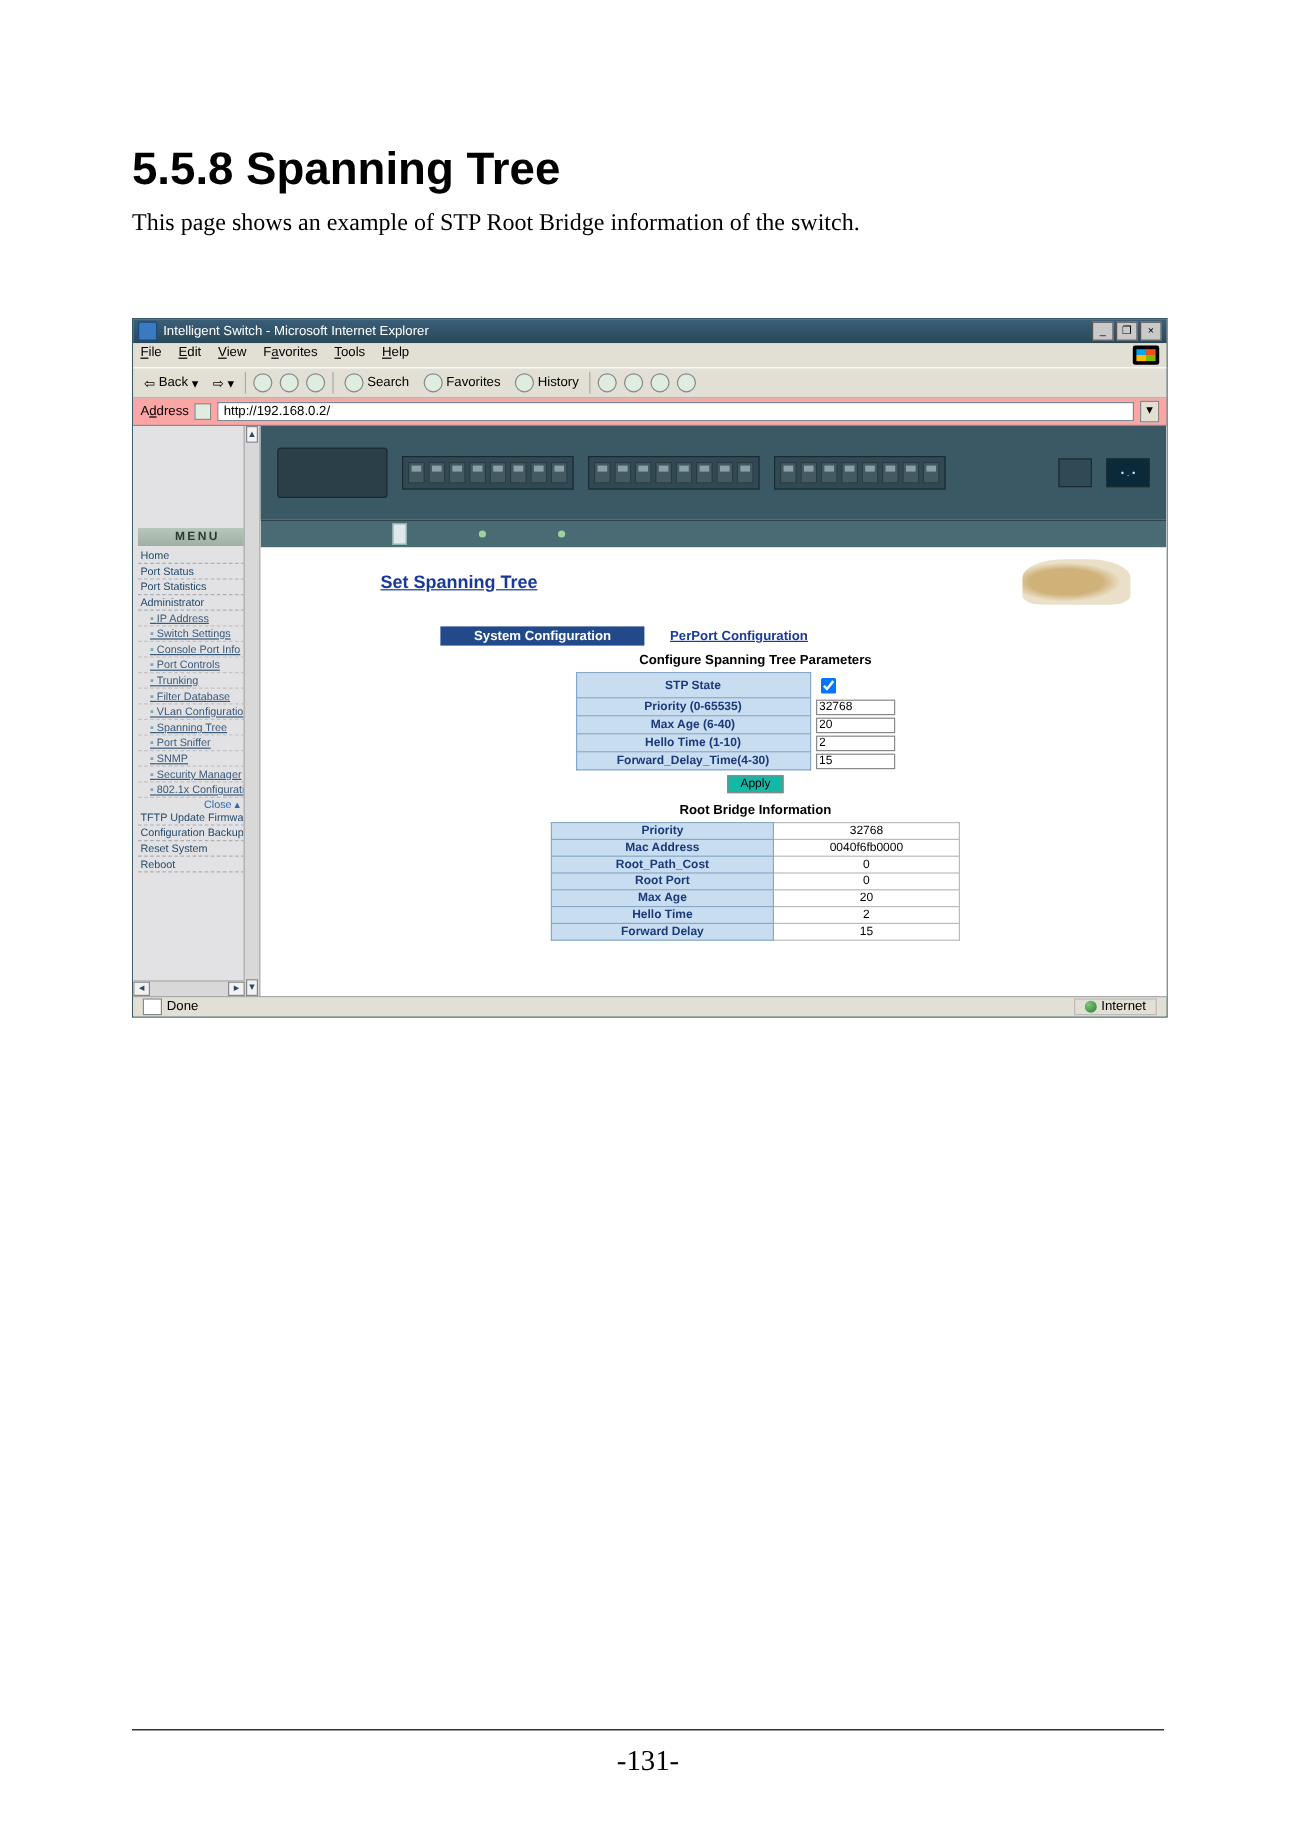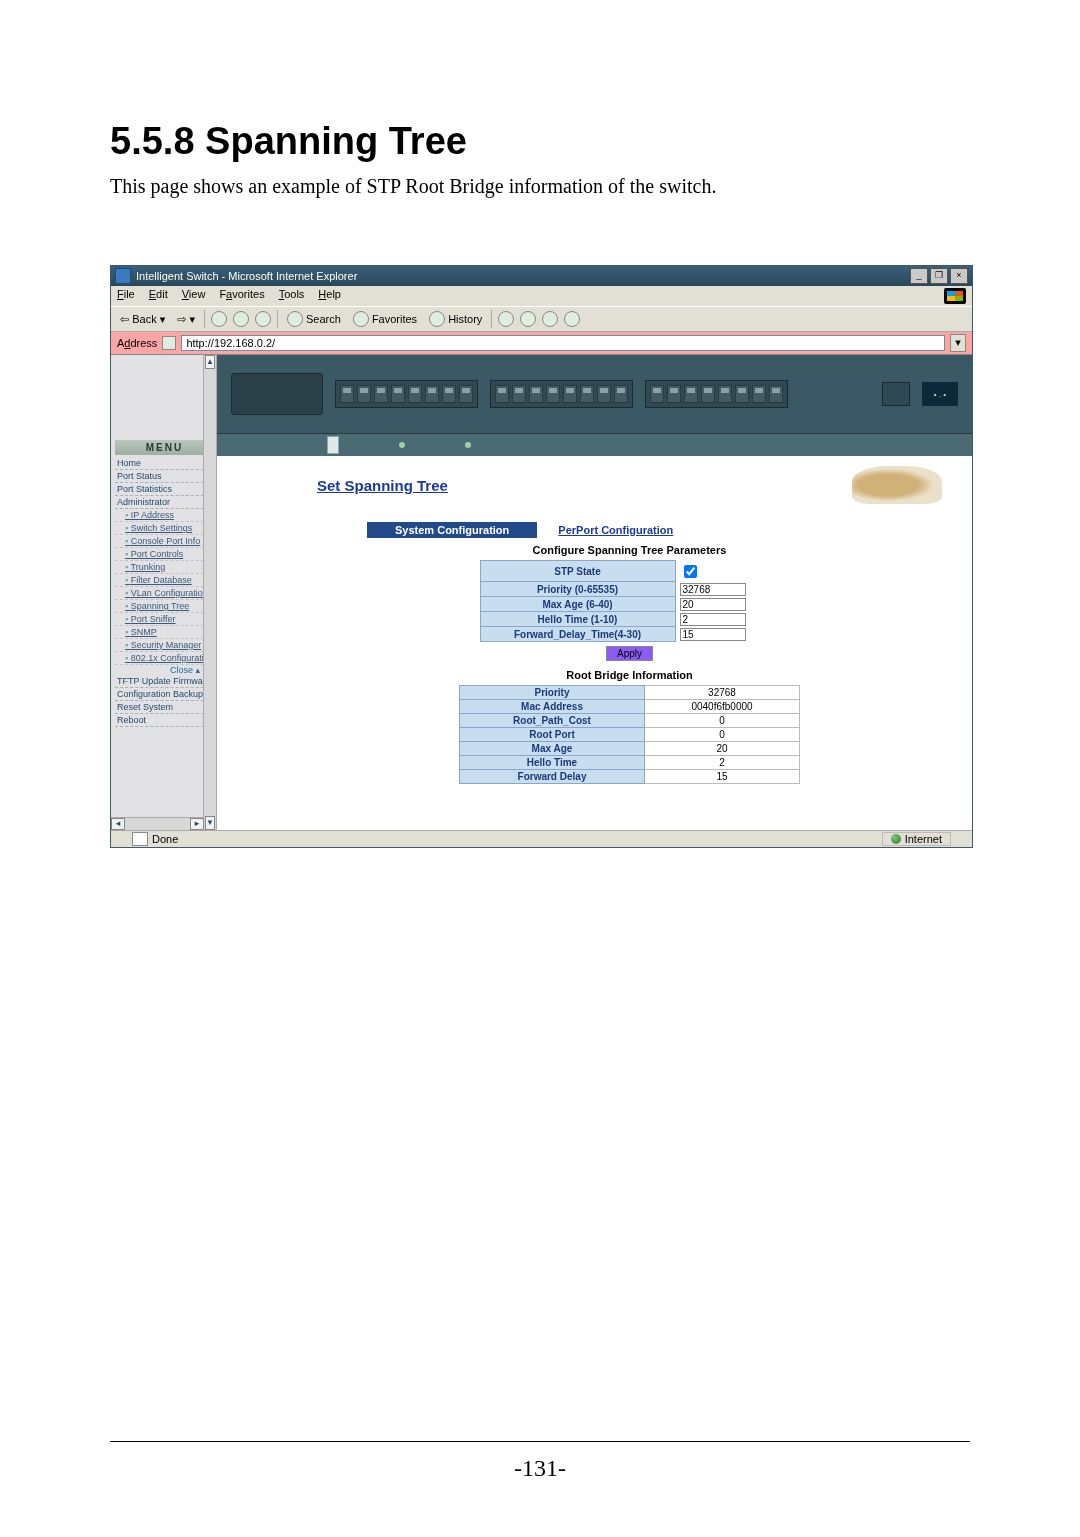--- a/index.html
+++ b/index.html
@@ -60,26 +60,26 @@
   .pgtitle{color:#1a3a9a;font-weight:bold;text-decoration:underline;font-size:15px;font-family:Arial;}
   .eagle{margin-left:auto;width:90px;height:38px;background:radial-gradient(ellipse at 40% 50%,#cba96a 0 40%,#e8dcc2 60% 100%);border-radius:40% 40% 20% 20%;opacity:.9;}
   .tabs{margin:18px 0 6px 50px;font-size:11px;}
   .tab-a{background:#224a8a;color:#fff;font-weight:bold;padding:2px 28px;display:inline-block;}
   .tab-b{color:#1a3a9a;text-decoration:underline;font-weight:bold;padding:2px 18px;display:inline-block;}
   .secthdr{text-align:center;font-weight:bold;font-size:11px;margin:4px 0;}
   table.params{margin:0 auto;border-collapse:collapse;font-size:10px;}
   table.params td.lab{background:#c9ddf0;border:1px solid #88a8c8;color:#1a3a7a;font-weight:bold;text-align:center;padding:1px 12px;width:170px;}
   table.params td.val{padding:1px 4px;width:95px;}
   table.params input[type=text]{width:60px;font-size:10px;border:1px solid #888;padding:0 2px;}
-  .applybtn{display:block;margin:4px auto 8px;font-size:10px;padding:1px 10px;background:#8b5cf6;border:1px solid #888;}
+  .applybtn{display:block;margin:4px auto 8px;font-size:10px;padding:1px 10px;background:#14b8a6;border:1px solid #888;}
   table.info{margin:0 auto;border-collapse:collapse;font-size:10px;}
   table.info th{background:#c9ddf0;border:1px solid #88a8c8;color:#1a3a7a;font-weight:bold;text-align:center;padding:1px 12px;width:160px;}
   table.info td{border:1px solid #bbb;text-align:center;padding:1px 12px;width:130px;}
 
-  .statusbar{background:#e2dfd4;border-top:1px solid #aaa;display:flex;align-items:center;font-size:11px;padding:1px 21px;}
+  .statusbar{background:#e2dfd4;border-top:1px solid #aaa;display:flex;align-items:center;font-size:11px;padding:1px 8px;}
   .statusbar .eicon{width:14px;height:12px;border:1px solid #888;background:#fff;margin-right:4px;display:inline-block;}
   .statusbar .sp{flex:1;}
   .statusbar .zone{border:1px solid #bbb;padding:0 8px;display:flex;align-items:center;gap:4px;}
   .statusbar .globe{width:10px;height:10px;border-radius:50%;background:radial-gradient(circle at 30% 30%,#7ec87e,#2a7a2a);display:inline-block;}
 </style>
 </head>
 <body>
 
 <div class="page">
   <h2 class="heading">5.5.8 Spanning Tree</h2>

